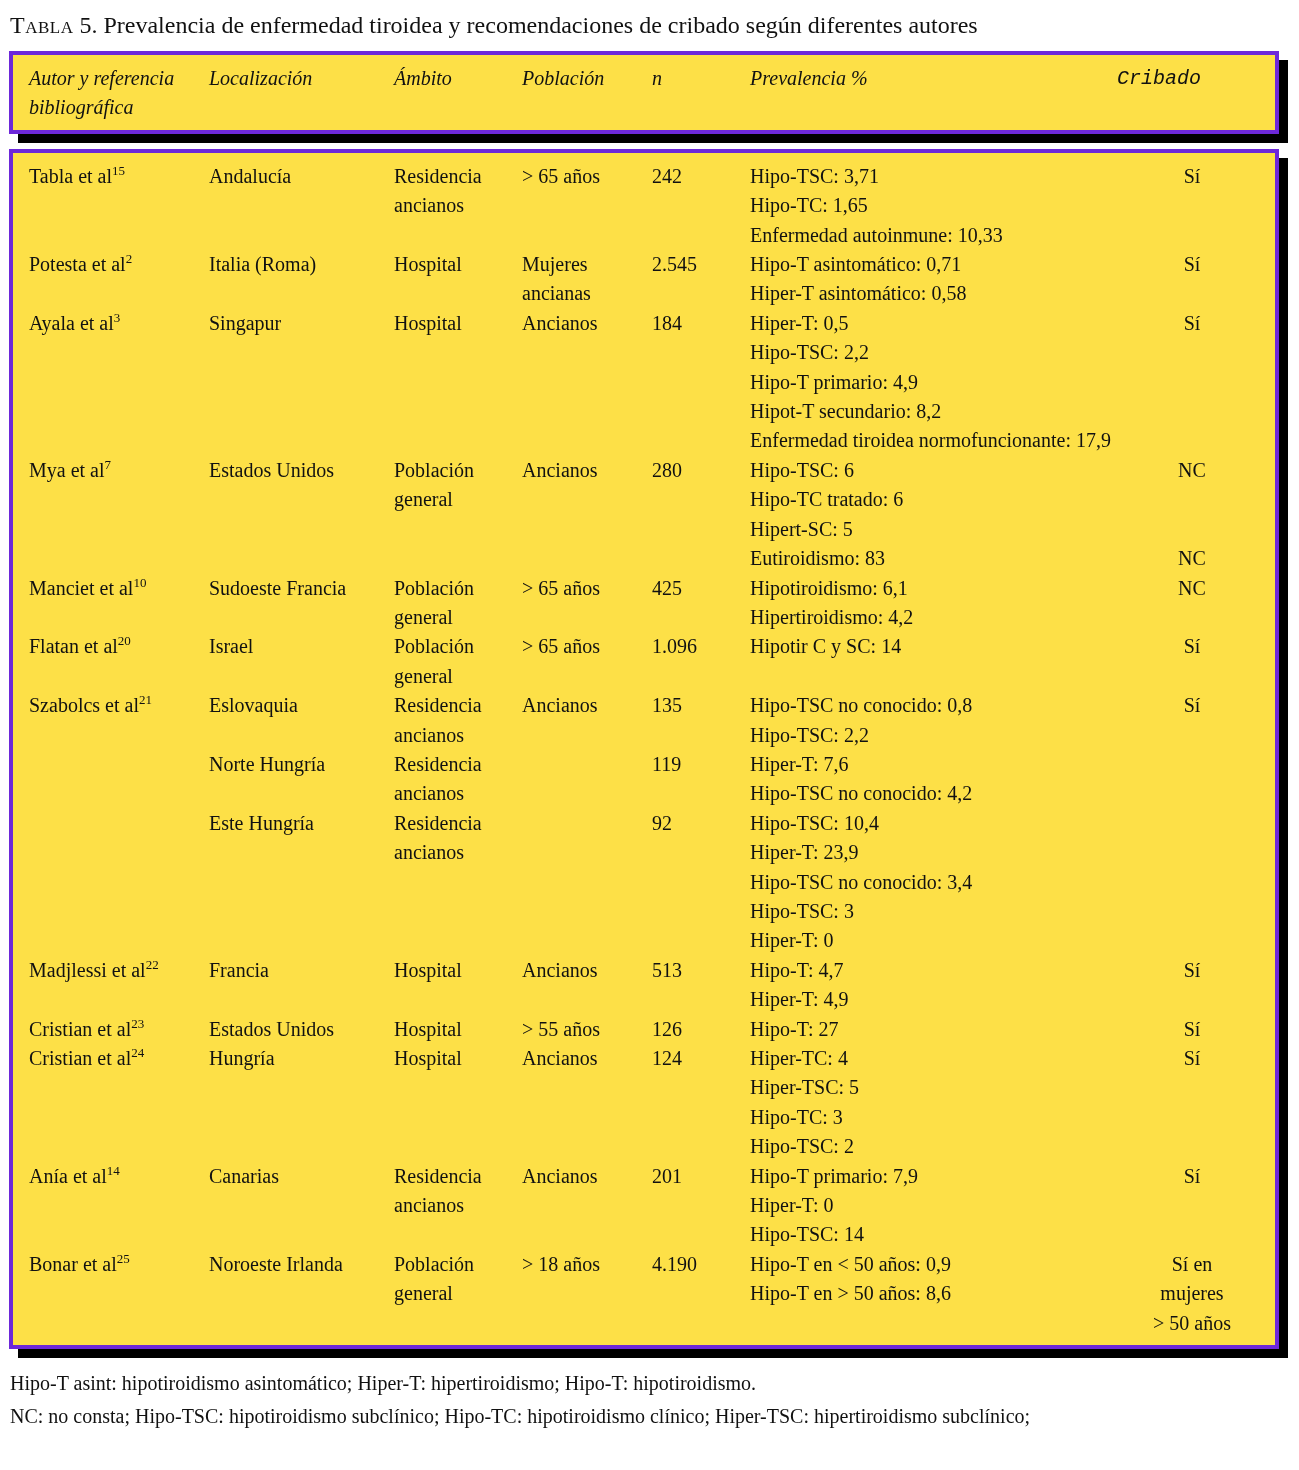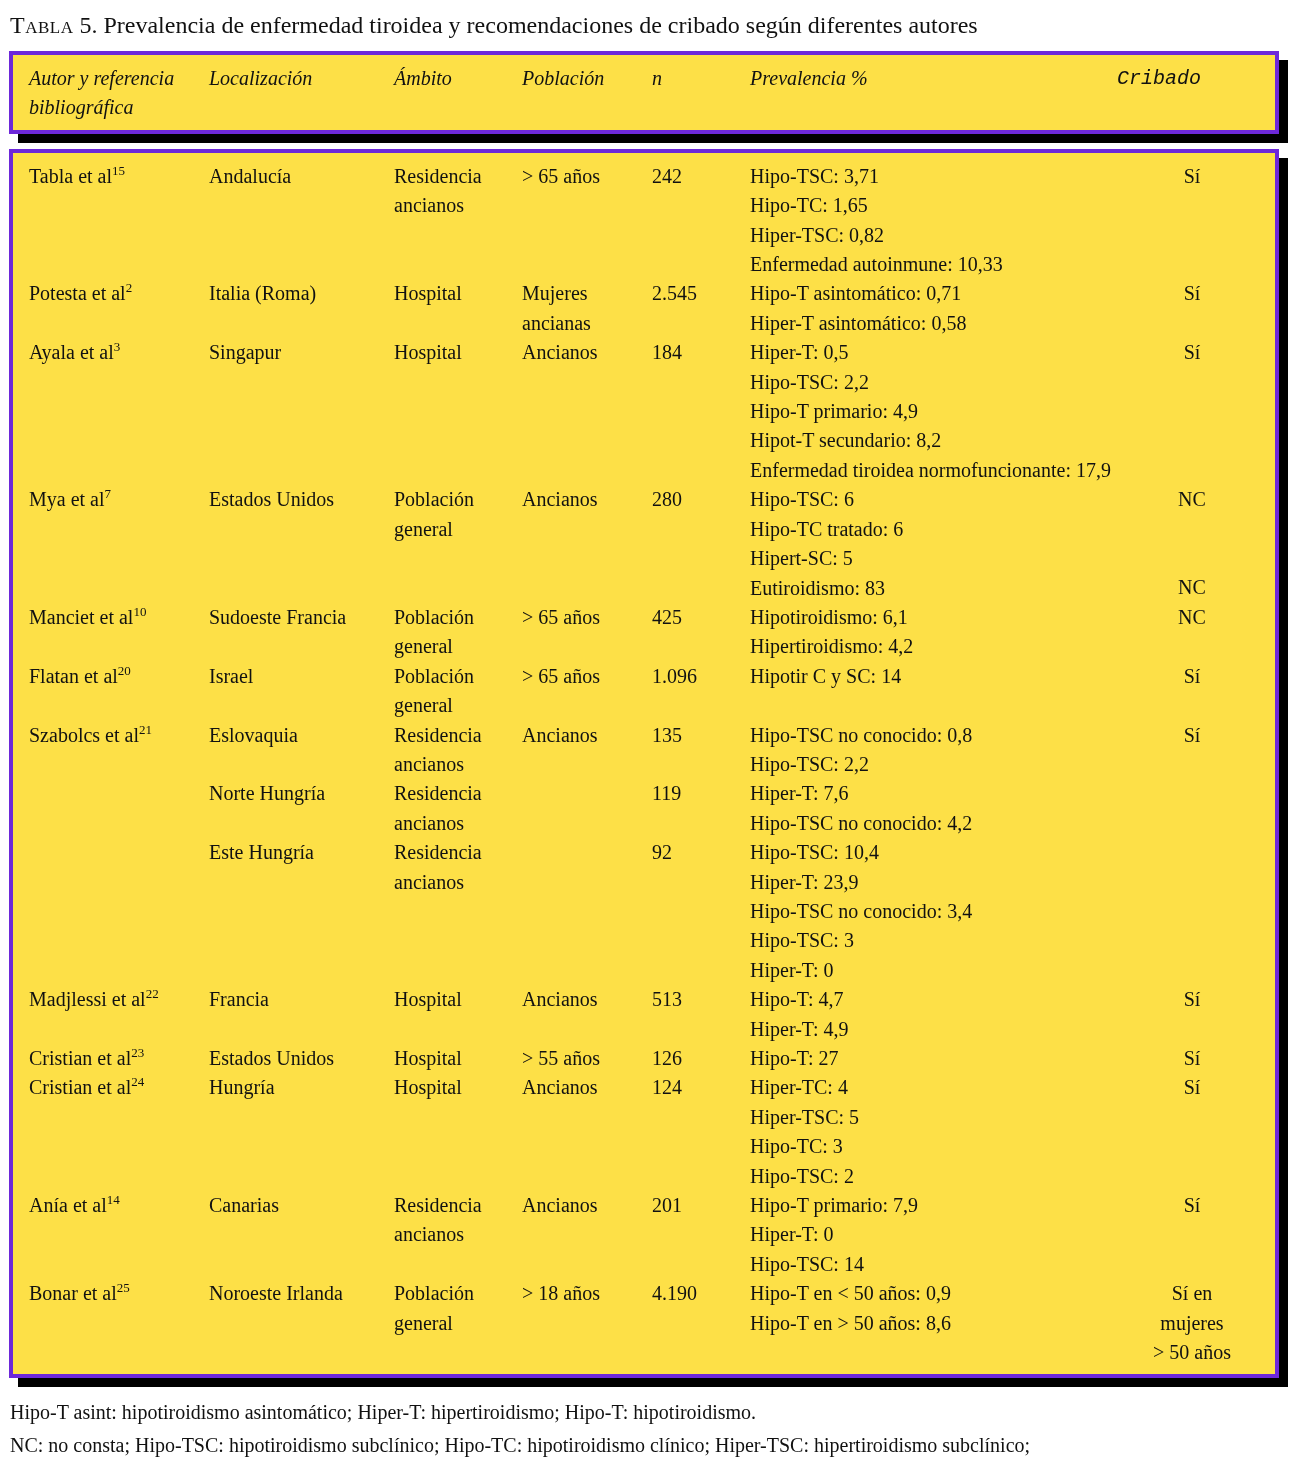--- a/index.html
+++ b/index.html
@@ -69,21 +69,20 @@
         </div>
     <div class="cell c-pob">
           <div class="line">&gt; 65 años</div>
         </div>
     <div class="cell c-n">
           <div class="line">242</div>
         </div>
     <div class="cell c-prev">
           <div class="line">Hipo-TSC: 3,71</div>
           <div class="line">Hipo-TC: 1,65</div>
-          <div class="line">Hiper-TSC: 0,82</div>
           <div class="line">Enfermedad autoinmune: 10,33</div>
         </div>
     <div class="cell c-crib">
           <div class="line">Sí</div>
         </div>
   </div>
       <div class="row">
     <div class="cell c-autor"><span class="line"><span class="txt">Potesta et al</span><sup class="ref">2</sup></span></div>
     <div class="cell c-loc">
           <div class="line">Italia (Roma)</div>

